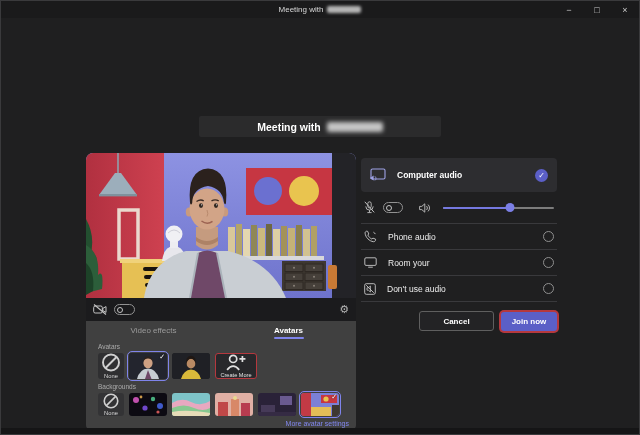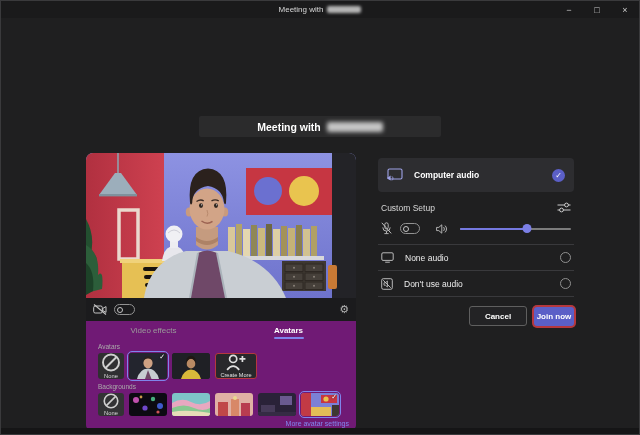--- a/index.html
+++ b/index.html
@@ -25,21 +25,21 @@
   .preview{height:145px;border-radius:7px 7px 0 0;overflow:hidden;position:relative;background:#333;}
   .preview svg{display:block;width:100%;height:100%;}
 
   .cam-row{height:23px;background:#1b1b1d;display:flex;align-items:center;padding:0 7px;gap:7px;}
   .toggle{border:1px solid #929292;border-radius:999px;position:relative;flex:0 0 auto;}
   .toggle.cam{width:21px;height:11px;}
   .toggle .knob{position:absolute;left:1.5px;top:1.5px;width:6.5px;height:6.5px;border:1.5px solid #c4c4c4;border-radius:50%;}
   .effects-btn{display:flex;align-items:center;gap:5px;border:1.5px solid #b5383e;border-radius:2px;padding:2.5px 7px;margin-left:8px;color:#ececec;font-size:7.5px;background:transparent;cursor:default;}
   .gear{margin-left:auto;font-size:11px;color:#b3b3b3;line-height:1;cursor:default;}
 
-  .effects-panel{height:108px;background:#701a75;border-radius:0 0 4px 4px;padding-top:1px;}
+  .effects-panel{height:108px;background:#404040;border-radius:0 0 4px 4px;padding-top:1px;}
   .tabs{height:17px;display:flex;}
   .tab{flex:1;text-align:center;font-size:8px;padding-top:4px;color:#9a9a9a;cursor:default;position:relative;}
   .tab.active{color:#ffffff;font-weight:bold;}
   .tab.active .underline{position:absolute;bottom:0;left:50%;transform:translateX(-50%);width:30px;height:2px;background:#7f84eb;border-radius:1px;}
   .section-label{font-size:6.5px;color:#ababab;margin:4px 0 3px 12px;}
   .tile-row{display:flex;align-items:center;gap:5px;margin-left:12px;}
   .tile{border-radius:3px;position:relative;overflow:hidden;flex:0 0 auto;cursor:default;}
   .tile svg{display:block;width:100%;height:100%;}
   .tile.none{width:26px;height:26px;background:#2f2f31;display:flex;flex-direction:column;align-items:center;justify-content:center;gap:1px;}
   .tile.none .none-label{font-size:5.8px;color:#d6d6d6;}
@@ -47,40 +47,40 @@
   .tile.av.selected{outline:1.5px solid #7f84eb;outline-offset:1px;border-radius:3px;}
   .tile.create{width:42px;height:26px;background:#28282b;border:1.5px solid #b5383e;display:flex;flex-direction:column;align-items:center;justify-content:center;gap:1px;}
   .tile.create .create-label{font-size:5.6px;color:#e3e3e3;}
   .tile.bg{width:38px;height:23px;}
   .tile.bg.none{width:26px;height:23px;background:#333335;}
   .tile.bg.selected{outline:1.5px solid #7f84eb;outline-offset:1px;}
   .tile .check{position:absolute;top:0;right:2px;font-size:7px;color:#fff;text-shadow:0 0 2px #000;}
   .more-link{text-align:right;font-size:7px;color:#8288f0;margin:4px 7px 0 0;cursor:default;}
 
   
-  .right-panel{position:absolute;left:377px;top:157px;width:196px;}
+  .right-panel{position:absolute;left:360px;top:157px;width:196px;}
   .audio-card{height:34px;background:#2d2d30;border-radius:4px;display:flex;align-items:center;padding:0 9px;}
   .audio-card .label{margin-left:10px;font-size:8.5px;font-weight:bold;color:#fff;}
   .radio-on{margin-left:auto;width:13px;height:13px;border-radius:50%;background:#5b5fc7;display:flex;align-items:center;justify-content:center;font-size:8px;color:#fff;cursor:default;}
   .custom-row{margin-top:10px;display:flex;align-items:center;padding:0 3px;}
   .custom-row .label{font-size:8.5px;color:#d8d8d8;}
   .custom-row .eq{margin-left:auto;}
   .mic-row{margin-top:9px;display:flex;align-items:center;padding:0 3px;gap:8px;}
   .toggle.mic{width:20px;height:11px;}
   .slider{flex:1;position:relative;height:9px;margin-left:4px;cursor:default;}
   .slider .track{position:absolute;left:0;right:0;top:3.5px;height:2.5px;background:#7c7c7c;border-radius:2px;}
   .slider .fill{position:absolute;left:0;top:3.5px;height:2.5px;background:#7579e0;border-radius:2px;}
   .slider .thumb{position:absolute;top:0;width:9px;height:9px;border-radius:50%;background:#7b7fe6;transform:translateX(-50%);}
   .options{margin-top:9px;border-top:1px solid #39393c;}
   .option-row{height:26px;display:flex;align-items:center;padding:0 3px;border-bottom:1px solid #39393c;}
   .option-row .label{margin-left:11px;font-size:8.5px;color:#ededed;}
   .radio-off{margin-left:auto;width:11px;height:11px;border:1px solid #8f8f8f;border-radius:50%;cursor:default;}
   .footer{margin-top:9px;display:flex;justify-content:flex-end;align-items:center;gap:7px;}
-  .btn-cancel{width:58px;height:20px;border:1px solid #5f5f5f;border-radius:3px;background:#232325;color:#fff;font-size:8px;display:flex;align-items:center;justify-content:center;font-weight:bold;cursor:default;}
-  .btn-join{width:40px;height:19px;border-radius:3px;background:#5b5fc7;box-shadow:0 0 0 2px #b5383e;color:#fff;font-size:8px;font-weight:bold;display:flex;align-items:center;justify-content:center;cursor:default;}
+  .btn-cancel{width:75px;height:20px;border:1px solid #5f5f5f;border-radius:3px;background:#232325;color:#fff;font-size:8px;display:flex;align-items:center;justify-content:center;font-weight:bold;cursor:default;}
+  .btn-join{width:56px;height:19px;border-radius:3px;background:#5b5fc7;box-shadow:0 0 0 2px #b5383e;color:#fff;font-size:8px;font-weight:bold;display:flex;align-items:center;justify-content:center;cursor:default;}
 
   .bottom-strip{position:absolute;left:0;bottom:0;width:100%;height:6px;background:#151516;}
   .icon{flex:0 0 auto;}
 </style>
 </head>
 <body>
 
 <div class="stage">
 
   <div class="titlebar">
@@ -337,29 +337,20 @@
         <path d="M1.2 9.2 L3.6 7.6 V12.6 L1.2 11 Z" fill="#9fa3e8"></path>
         <rect x="0.4" y="9.2" width="1.2" height="1.8" fill="#9fa3e8"></rect>
         <path d="M5 12.4 a2.6 2.6 0 0 0 0 -4" fill="none" stroke="#9fa3e8" stroke-width="0.9"></path>
       </svg>
       <span class="label">Computer audio</span>
       <div class="radio-on">
         <span>✓</span>
       </div>
     </div>
 
-    <div class="custom-row">
-      <span class="label">Custom Setup</span>
-      <svg class="eq icon" width="14" height="11" viewBox="0 0 14 11">
-        <line x1="0.5" y1="3" x2="13.5" y2="3" stroke="#cccccc" stroke-width="1"></line>
-        <circle cx="9.5" cy="3" r="1.9" fill="#1f1f20" stroke="#cccccc" stroke-width="1"></circle>
-        <line x1="0.5" y1="8" x2="13.5" y2="8" stroke="#cccccc" stroke-width="1"></line>
-        <circle cx="4.5" cy="8" r="1.9" fill="#1f1f20" stroke="#cccccc" stroke-width="1"></circle>
-      </svg>
-    </div>
 
     <div class="mic-row">
       <svg class="icon" width="11" height="13" viewBox="0 0 11 13">
         <rect x="3.8" y="0.8" width="3.4" height="6.2" rx="1.7" fill="none" stroke="#c2c2c2" stroke-width="0.9"></rect>
         <path d="M1.8 5.4 a3.7 3.7 0 0 0 7.4 0" fill="none" stroke="#c2c2c2" stroke-width="0.9"></path>
         <line x1="5.5" y1="9.1" x2="5.5" y2="11.2" stroke="#c2c2c2" stroke-width="0.9"></line>
         <line x1="3.4" y1="11.6" x2="7.6" y2="11.6" stroke="#c2c2c2" stroke-width="0.9"></line>
         <line x1="0.8" y1="0.8" x2="10.2" y2="11.4" stroke="#c2c2c2" stroke-width="1"></line>
       </svg>
       <div class="toggle mic">
@@ -372,25 +363,33 @@
       </svg>
       <div class="slider">
         <div class="track"></div>
         <div class="fill" style="width: 60%;"></div>
         <div class="thumb" style="left: 60%;"></div>
       </div>
     </div>
 
     <div class="options">
       <div class="option-row">
+        <svg class="icon" width="13" height="13" viewBox="0 0 13 13">
+          <path d="M2.6 1.2 C1.6 1.4 1 2.2 1.1 3.2 C1.5 7.4 5.3 11.2 9.5 11.7 C10.5 11.8 11.3 11.2 11.5 10.2 L11.6 9.2 L8.9 8.1 L7.9 9.1 C6.2 8.3 4.6 6.7 3.8 5 L4.8 4 L3.6 1.3 Z" fill="none" stroke="#c9c9c9" stroke-width="0.9"></path>
+          <path d="M9.4 2.2 a3.4 3.4 0 0 1 1.9 1.9" fill="none" stroke="#c9c9c9" stroke-width="0.9"></path>
+        </svg>
+        <span class="label">Phone audio</span>
+        <div class="radio-off"></div>
+      </div>
+      <div class="option-row">
         <svg class="icon" width="13" height="11" viewBox="0 0 13 11">
           <rect x="0.8" y="0.8" width="11.4" height="7.6" rx="1.2" fill="none" stroke="#c9c9c9" stroke-width="0.9"></rect>
           <line x1="4.2" y1="10.2" x2="8.8" y2="10.2" stroke="#c9c9c9" stroke-width="0.9"></line>
         </svg>
-        <span class="label">None audio</span>
+        <span class="label">Room your</span>
         <div class="radio-off"></div>
       </div>
       <div class="option-row">
         <svg class="icon" width="12" height="12" viewBox="0 0 12 12">
           <rect x="0.7" y="0.7" width="10.6" height="10.6" rx="1.6" fill="none" stroke="#c9c9c9" stroke-width="0.9"></rect>
           <path d="M3 4.8 H4.4 L6.4 3 V9 L4.4 7.2 H3 Z" fill="none" stroke="#c9c9c9" stroke-width="0.8"></path>
           <line x1="2.2" y1="2.2" x2="9.8" y2="9.8" stroke="#c9c9c9" stroke-width="0.9"></line>
         </svg>
         <span class="label">Don't use audio</span>
         <div class="radio-off"></div>

